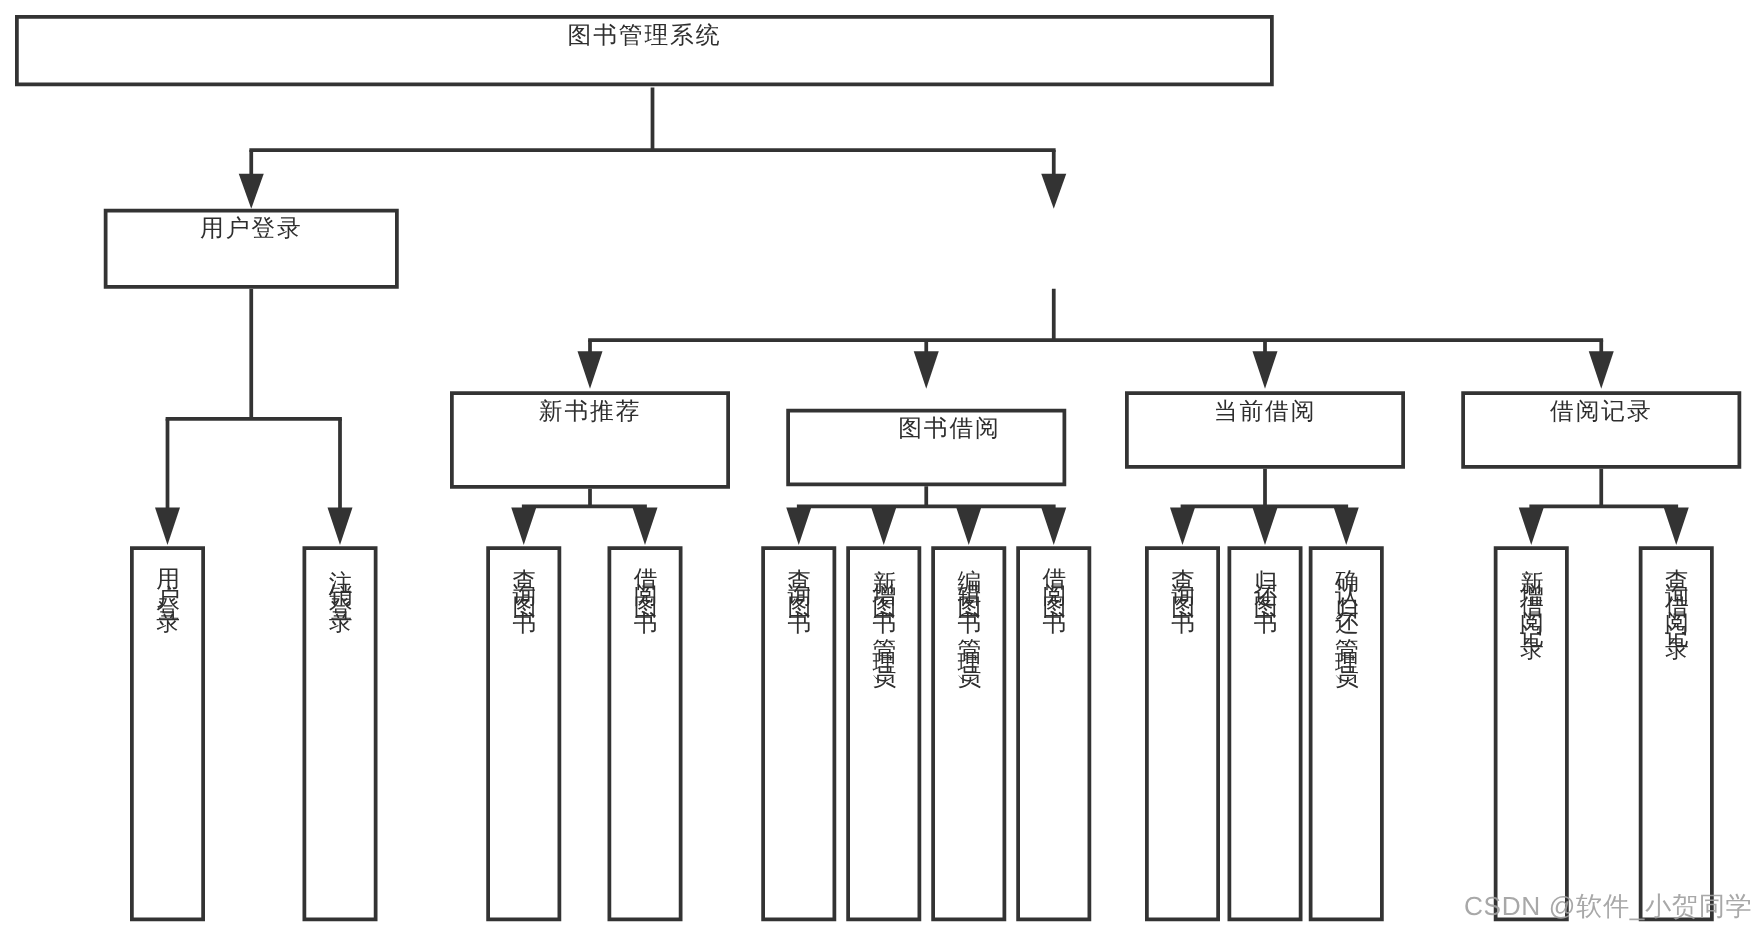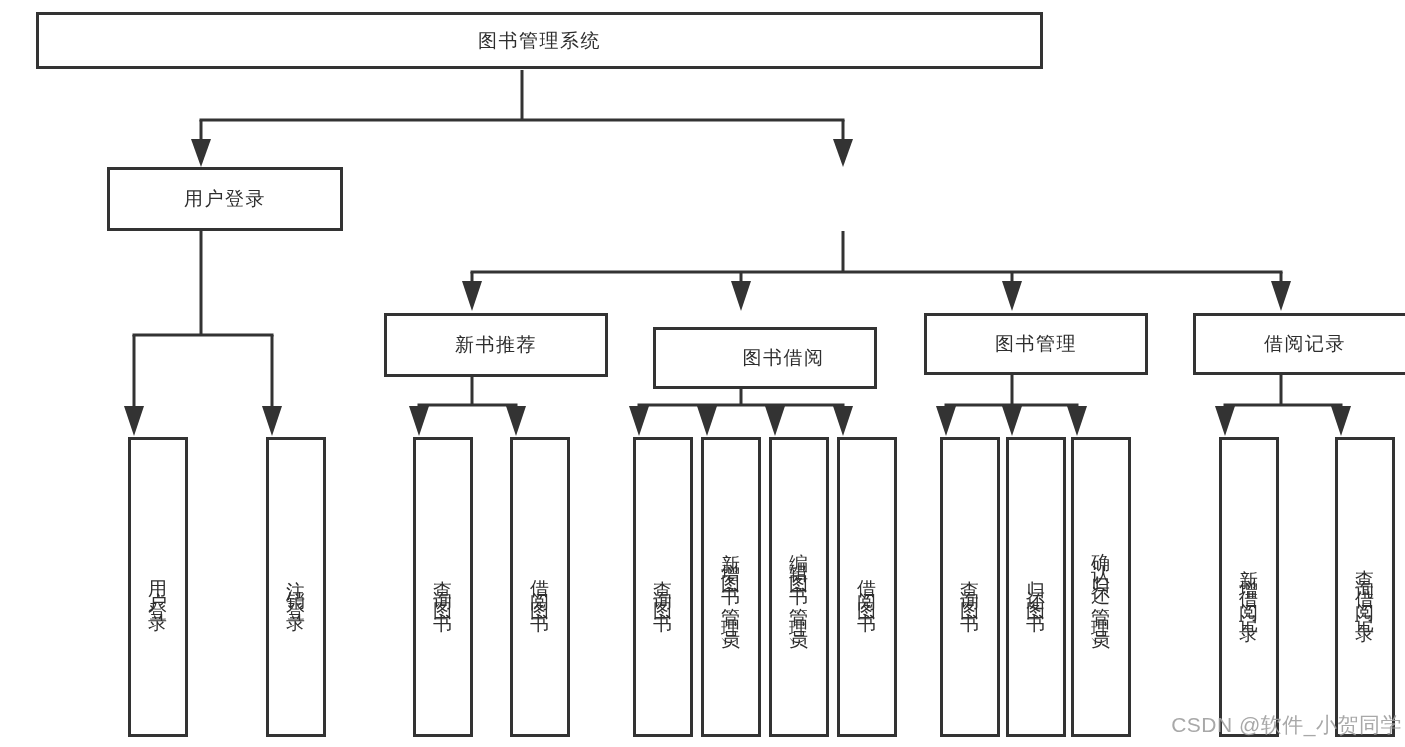--- a/index.html
+++ b/index.html
@@ -15,24 +15,22 @@
     position: absolute;
     left: 0; top: 0;
     pointer-events: none;
   }
   .node {
     position: absolute;
     box-sizing: border-box;
     background: #ffffff;
     border: 3px solid #333333;
     display: flex;
-    align-items: center;
     justify-content: center;
     color: #2e2e2e;
-    margin-left: 24px;
   }
   .node-h { font-size: 19px; letter-spacing: 1.5px; white-space: nowrap; }
   .node-v span {
     writing-mode: vertical-rl;
     text-orientation: mixed;
     font-size: 19px;
     line-height: 1;
     letter-spacing: 11px;
     color: #2e2e2e;
   }
@@ -112,28 +110,28 @@
   </svg>
 
   <div class="node node-h" style="left:12px; top:12px; width:1007px; height:57px;">
     <span>图书管理系统</span>
   </div>
 
   <div class="node node-h" style="left:83px; top:167px; width:236px; height:64px;">
     <span>用户登录</span>
   </div>
 
-  <div class="node node-h" style="left:360px; top:313px; width:224px; height:64px;">
+  <div class="node node-h" style="left:360px; top:313px; width:224px; height:78px;">
     <span>新书推荐</span>
   </div>
   <div class="node node-h" style="left:629px; top:327px; width:224px; height:62px;padding-left:37px;">
     <span>图书借阅</span>
   </div>
   <div class="node node-h" style="left:900px; top:313px; width:224px; height:62px;">
-    <span>图书管理</span>
+    <span>当前借阅</span>
   </div>
   <div class="node node-h" style="left:1169px; top:313px; width:224px; height:62px;">
     <span>借阅记录</span>
   </div>
 
   <div class="node node-v" style="left:104px; top:437px; width:60px; height:300px;">
     <span>用户登录</span>
   </div>
   <div class="node node-v" style="left:242px; top:437px; width:60px; height:300px;">
     <span>注销登录</span>

